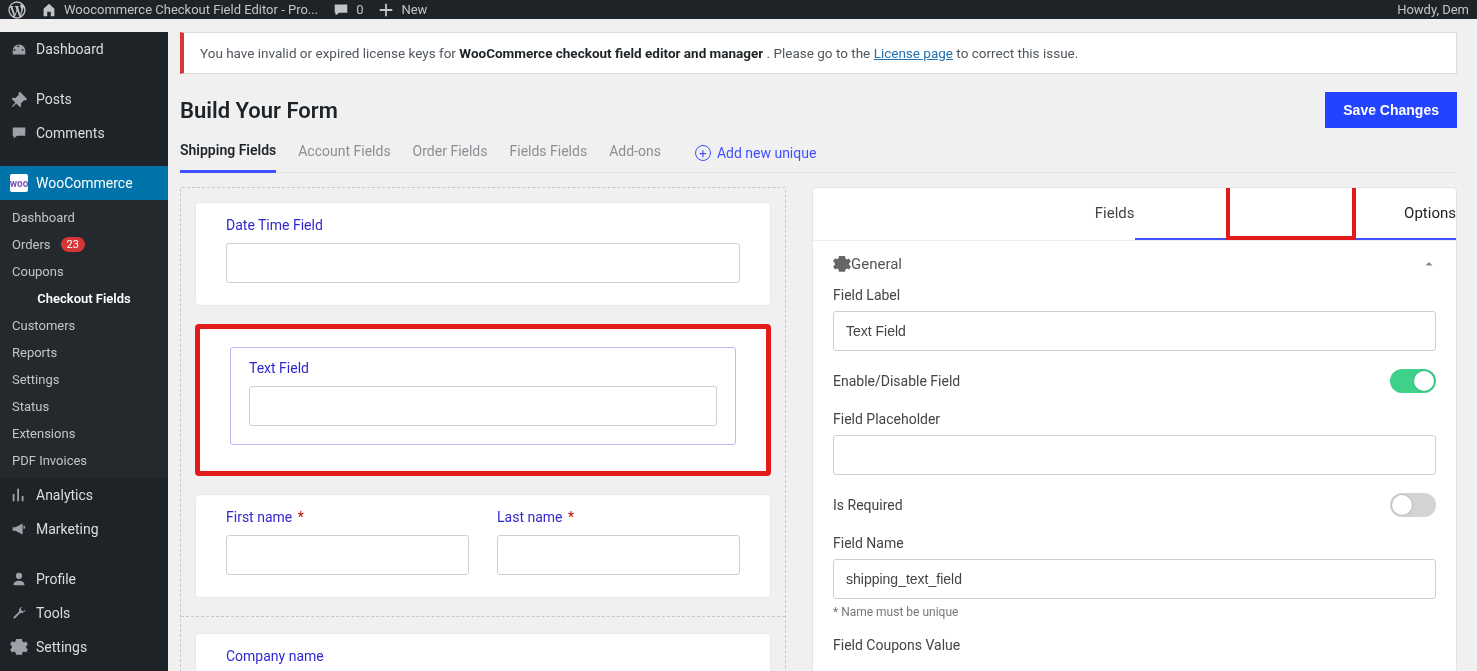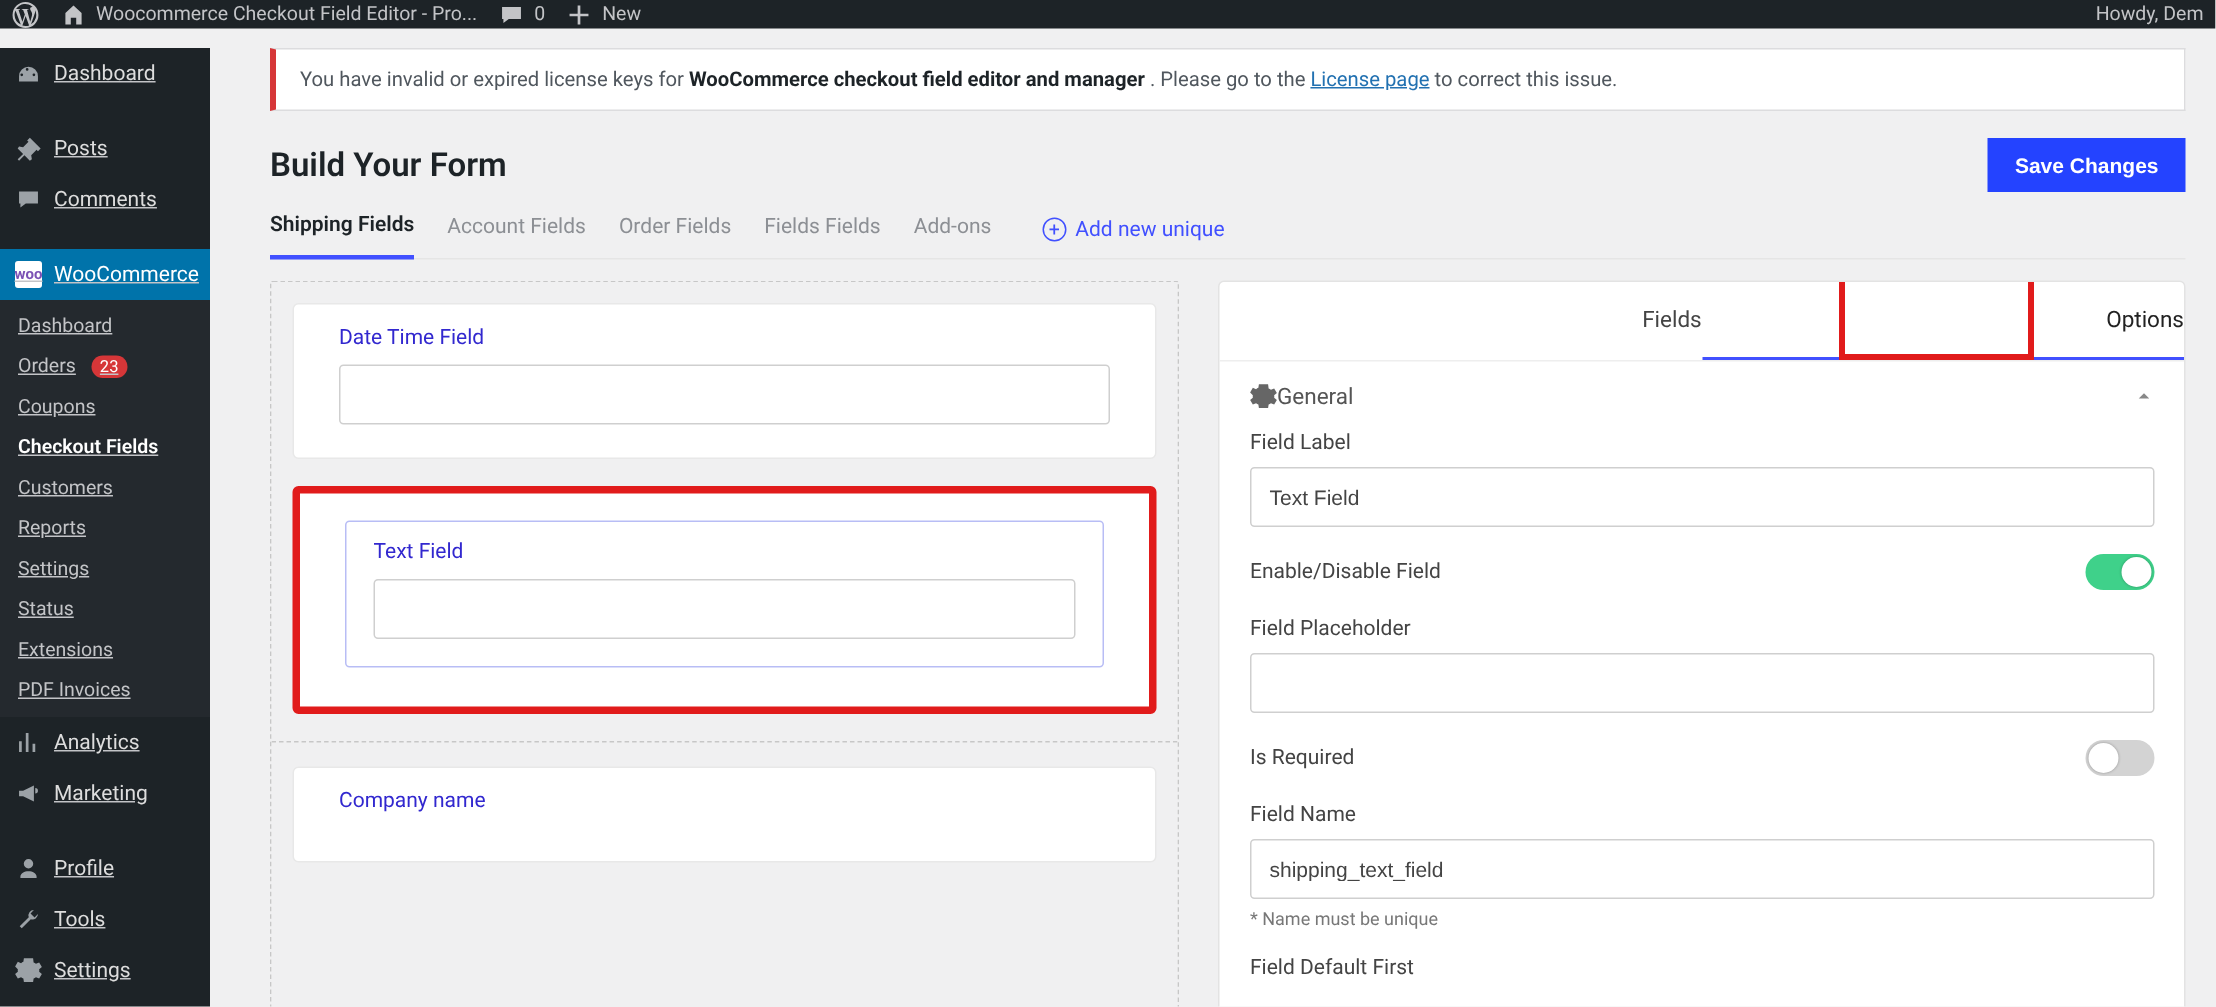--- a/index.html
+++ b/index.html
@@ -43,24 +43,23 @@
     font-size:13px;
   }
   .adminbar .left{display:flex;align-items:center;gap:14px;flex:1;}
   .adminbar .ab-item{display:flex;align-items:center;gap:6px;cursor:pointer;}
   .adminbar svg{width:18px;height:18px;fill:#c3c4c7;}
   .adminbar .right{margin-left:auto;}
   
   .sidebar{
     position:absolute;
     top:32px;bottom:0;left:0;
-    width:140px;
+    width:168px;
     background:var(--wp-dark);
     color:#c3c4c7;
-    text-decoration:underline;
   }
   .menu-item{
     display:flex;
     align-items:center;
     gap:8px;
     padding:8px 10px;
     cursor:pointer;
     color:#ddd;
     font-size:14px;
   }
@@ -83,21 +82,21 @@
     background:#24292e;
     padding:4px 0;
   }
   .submenu .sub-item{
     padding:6px 12px;
     font-size:13px;
     color:#c3c4c7;
     cursor:pointer;
     display:flex;align-items:center;gap:6px;
   }
-  .submenu .sub-item.current{color:#fff;font-weight:600;}
+  .submenu .sub-item.current{color:#fff;font-weight:600;justify-content:center;}
   .badge{
     background:var(--badge);
     color:#fff;
     border-radius:9px;
     font-size:11px;
     padding:1px 6px;
     margin-left:4px;
   }
   .wc-icon{
     width:18px;height:18px;
@@ -467,20 +466,32 @@
         <div class="field-input"></div>
       </div>
 
       <div class="field-card sel">
         <div class="field-card sel-inner" style="margin:0">
           <span class="field-label">Text Field</span>
           <div class="field-input"></div>
         </div>
       </div>
 
+      <div class="field-card">
+        <div class="two-col">
+          <div>
+            <span class="field-label"><span>First name</span> <span class="req">*</span></span>
+            <div class="field-input"></div>
+          </div>
+          <div>
+            <span class="field-label"><span>Last name</span> <span class="req">*</span></span>
+            <div class="field-input"></div>
+          </div>
+        </div>
+      </div>
 
       <div class="field-box">
         <div class="field-card" style="margin:0">
           <span class="field-label">Company name</span>
         </div>
       </div>
     </div>
 
     <div class="options-panel">
       <div class="panel-tabs">
@@ -520,18 +531,18 @@
           <div class="toggle"></div>
         </div>
 
         <div class="opt-row">
           <label>Field Name</label>
           <input class="opt-input" value="shipping_text_field" style="">
           <div class="hint">* Name must be unique</div>
         </div>
 
         <div class="opt-row">
-          <label>Field Default First</label>
+          <label>Field Coupons Value</label>
         </div>
       </div>
     </div>
   </div>
 </div>
 
 </body></html>

